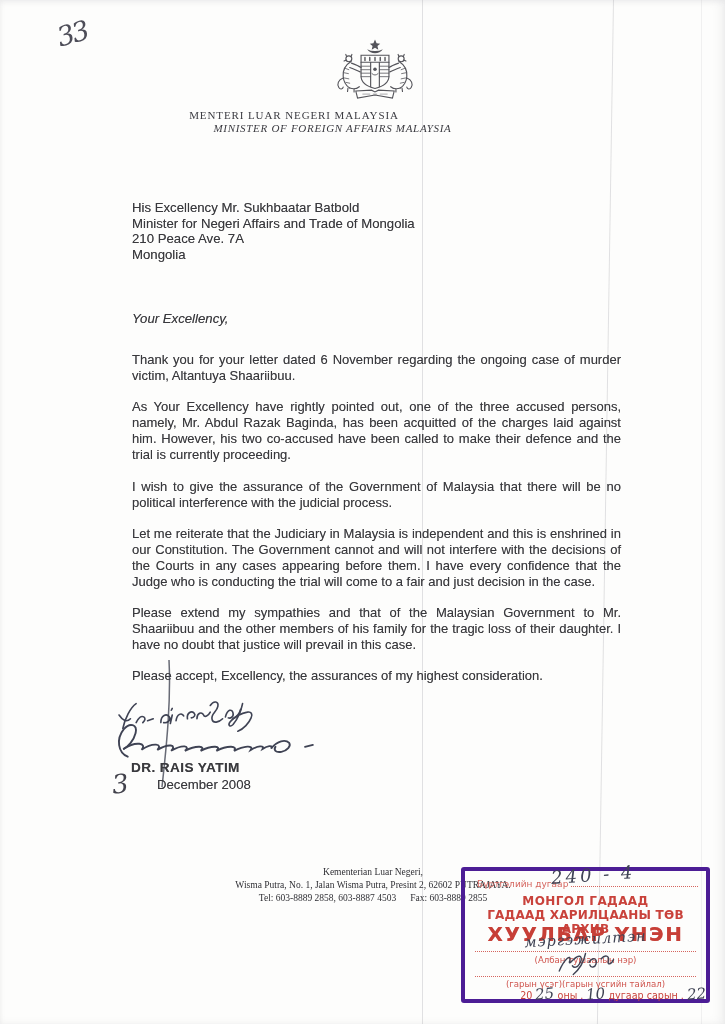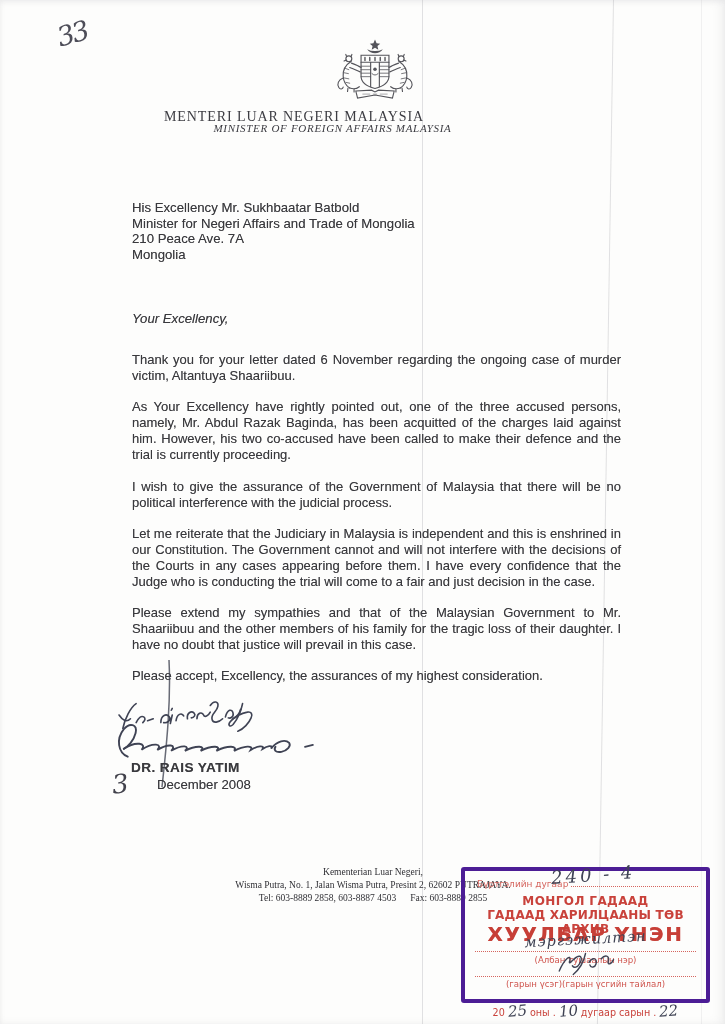--- a/index.html
+++ b/index.html
@@ -15,21 +15,21 @@
   .crease-a { left:422px; }
   .crease-faint { left:701px; background:rgba(185,185,190,.18); }
 
   .hw { font-family:"DejaVu Serif", serif; font-style:italic; color:#3f4354; }
 
   .note-33 { position:absolute; left:57px; top:18px; font-size:27px; transform:rotate(-16deg); color:#4d4d58; letter-spacing:-2px; }
 
   .crest { position:absolute; left:331px; top:37px; }
 
   .lh1 { position:absolute; top:109px; left:0; width:588px; text-align:center;
-         font-family:"Liberation Serif", serif; font-size:14px; letter-spacing:.9px; color:#3c3c42; }
+         font-family:"Liberation Serif", serif; font-size:11px; letter-spacing:.9px; color:#3c3c42; }
   .lh2 { position:absolute; top:122px; left:0; width:665px; text-align:center;
          font-family:"Liberation Serif", serif; font-style:italic; font-size:11px; letter-spacing:.7px; color:#3c3c42; }
 
   .recipient { position:absolute; left:132px; top:200px; font-size:13.2px; line-height:15.5px;
                text-shadow:0 0 .4px rgba(57,57,61,.55); }
   .recipient .caps { font-weight:bold; letter-spacing:.4px; }
 
   .salutation { position:absolute; left:132px; top:311px; font-size:13.2px; font-style:italic;
                 text-shadow:0 0 .4px rgba(57,57,61,.55); }
 
@@ -61,21 +61,21 @@
   .st-regval { position:absolute; top:-7px; left:86px; font-size:18px; letter-spacing:3px; transform:rotate(-4deg); }
   .st-org1 { top:23px; font-size:12px; font-weight:bold; letter-spacing:.4px; }
   .st-org2 { top:37px; font-size:12px; font-weight:bold; letter-spacing:.2px; }
   .st-title { top:51px; font-size:20px; font-weight:bold; letter-spacing:1.5px; color:#c73f37;
               text-shadow:0 0 .6px rgba(201,66,59,.55); }
   .st-leader { position:absolute; left:10px; right:10px; border-bottom:1.6px dotted #d5655e; height:0; }
   .st-posval { top:60px; font-size:14.5px; transform:rotate(-3deg); letter-spacing:1px; }
   .st-poslabel { top:84px; font-size:8.6px; color:#cf544d; }
   .st-sig-svg { position:absolute; left:84px; top:79px; }
   .st-siglabel { top:108px; font-size:8.6px; color:#cf544d; }
-  .st-date { top:135px; font-size:9.6px; display:flex; justify-content:center; align-items:baseline; gap:3px; }
+  .st-date { top:118px; font-size:9.6px; display:flex; justify-content:flex-end; align-items:baseline; gap:3px; }
   .st-date .hw { font-size:15px; line-height:10px; transform:rotate(-5deg); }
 </style>
 </head>
 <body>
 
 <div class="page">
 
   <div class="crease crease-a"></div>
   <div class="crease crease-b"></div>
   <div class="crease crease-faint"></div>

